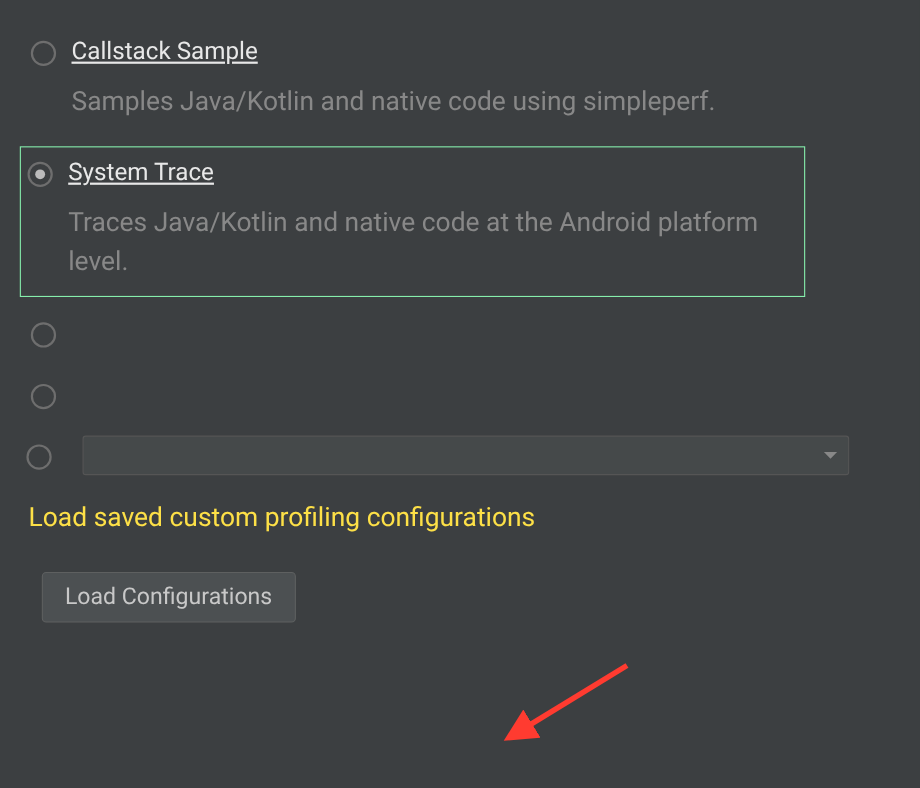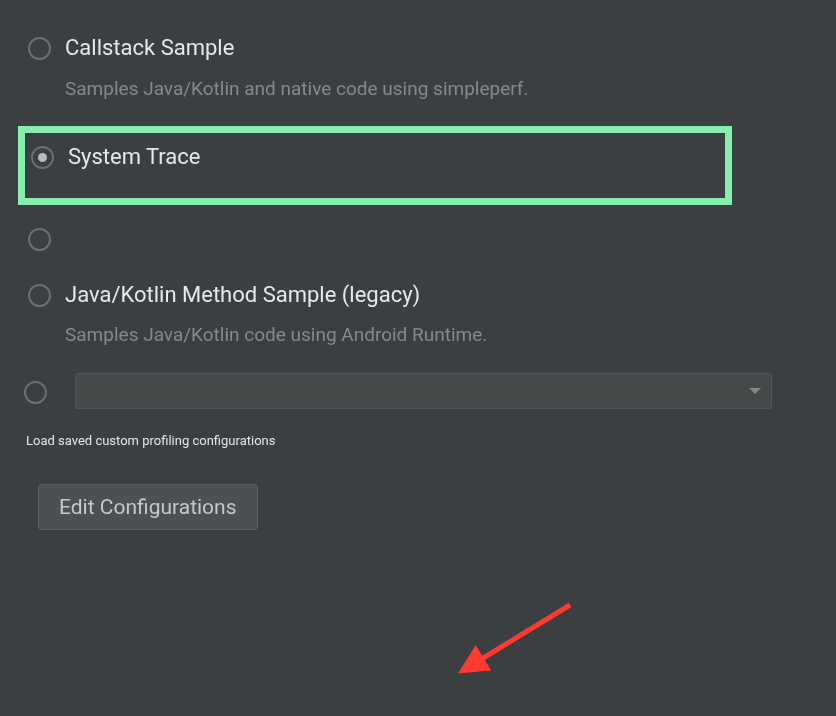--- a/index.html
+++ b/index.html
@@ -15,21 +15,21 @@
       padding: 28px 24px;
       color: #bbbbbb;
     }
     .option {
       display: flex;
       align-items: flex-start;
       margin-bottom: 18px;
       padding: 6px 4px;
     }
     .option.highlighted {
-      border: 7px solid #86efac;
+      border: 1px solid #86efac;
       padding: 10px 2px 14px 6px;
       margin-left: -6px;
       margin-right: 80px;
       margin-bottom: 14px;
     }
     .radio {
       width: 23px;
       height: 23px;
       border: 2px solid #6e6e6e;
       border-radius: 50%;
@@ -50,23 +50,24 @@
     }
     .option-content {
       flex: 1;
     }
     .option-title {
       font-size: 22px;
       color: #e8e8e8;
       font-weight: 400;
       margin-bottom: 12px;
       line-height: 1.3;
+      text-decoration: underline;
     }
     .option-desc {
-      font-size: 19px;
+      font-size: 24px;
       color: #888888;
       line-height: 1.45;
       max-width: 680px;
     }
     .dropdown-row {
       display: flex;
       align-items: center;
       margin-top: 8px;
       margin-bottom: 24px;
     }
@@ -86,22 +87,22 @@
       right: 10px;
       top: 50%;
       transform: translateY(-50%);
       width: 0;
       height: 0;
       border-left: 6px solid transparent;
       border-right: 6px solid transparent;
       border-top: 6px solid #888888;
     }
     .hint-text {
-      font-size: 13px;
-      color: #e5e5e5;
+      font-size: 24px;
+      color: #fde047;
       margin-bottom: 36px;
       margin-left: 2px;
     }
     .button-row {
       display: flex;
       gap: 20px;
       margin-left: 14px;
     }
     .btn {
       background-color: #4c5052;
@@ -126,48 +127,45 @@
   <div class="option-content">
     <div class="option-title">Callstack Sample</div>
     <div class="option-desc">Samples Java/Kotlin and native code using simpleperf.</div>
   </div>
 </div>
 
 <div class="option highlighted">
   <div class="radio selected"></div>
   <div class="option-content">
     <div class="option-title">System Trace</div>
+    <div class="option-desc">Traces Java/Kotlin and native code at the Android platform level.</div>
   </div>
 </div>
 
 <div class="option">
   <div class="radio"></div>
   <div class="option-content">
   </div>
 </div>
 
 <div class="option">
   <div class="radio"></div>
-  <div class="option-content">
-    <div class="option-title">Java/Kotlin Method Sample (legacy)</div>
-    <div class="option-desc">Samples Java/Kotlin code using Android Runtime.</div>
-  </div>
 </div>
 
 <div class="dropdown-row">
   <div class="radio"></div>
   <div class="dropdown">
     <div class="dropdown-arrow"></div>
   </div>
 </div>
 
 <div class="hint-text">Load saved custom profiling configurations</div>
 
 <div class="button-row">
-  <button class="btn">Edit Configurations</button>
+  <button class="btn">Load Configurations</button>
 </div>
 
 <svg class="arrow-annotation" style="left:450px; top:595px;" width="150" height="90">
   <defs>
     <marker id="arrowhead" markerWidth="10" markerHeight="10" refX="2" refY="3" orient="auto">
       <polygon points="0 0, 6 3, 0 6" fill="#ff3b30"></polygon>
     </marker>
   </defs>
   <line x1="120" y1="10" x2="25" y2="68" stroke="#ff3b30" stroke-width="5" marker-end="url(#arrowhead)"></line>
 </svg>

